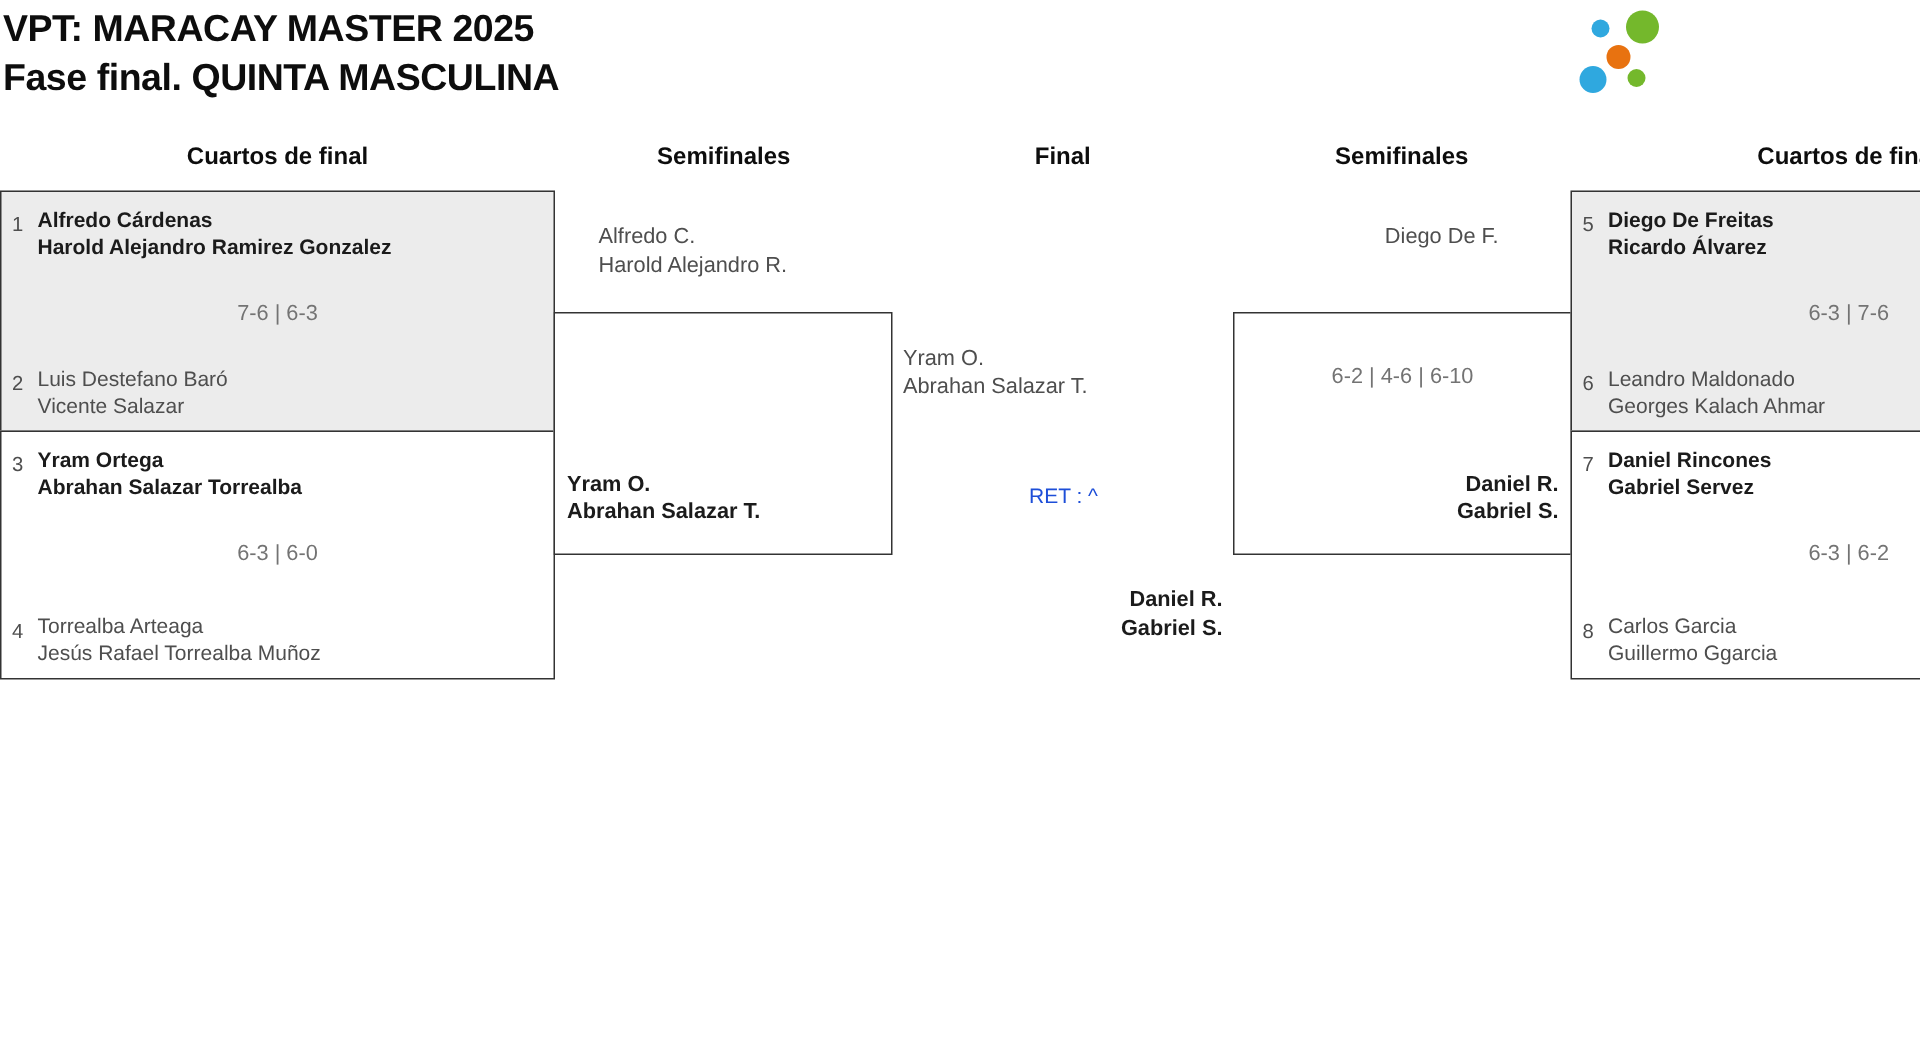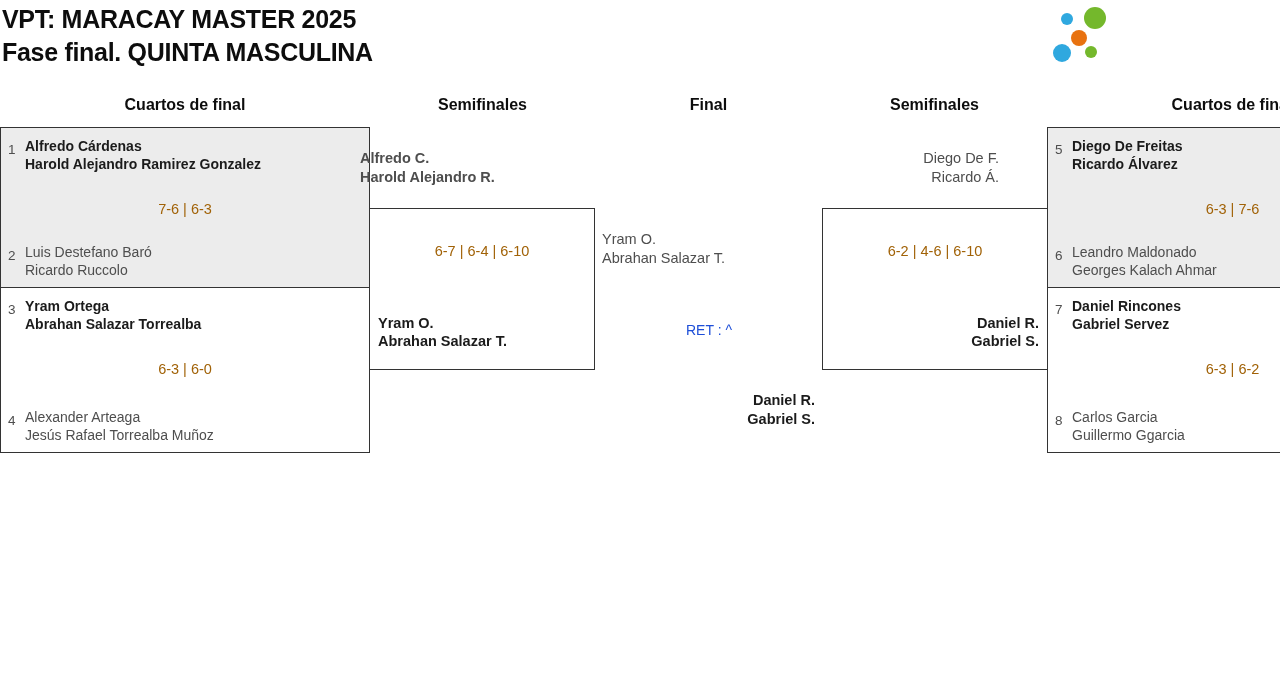--- a/index.html
+++ b/index.html
@@ -26,21 +26,21 @@
   .match-box{position:absolute;box-sizing:border-box;border:1.5px solid var(--box-border);background:#fff;}
   .match-box.shaded{background:var(--box-fill);}
   .team{position:absolute;left:7px;right:10px;display:flex;}
   .team.top{top:9px;}
   .team.bottom{bottom:8px;}
   .seed{flex:none;width:17px;font-size:13.5px;color:var(--loser-text);padding-top:5px;}
   .names{flex:1;font-size:14px;line-height:18px;}
   .names span{display:block;white-space:nowrap;}
   .names.win{font-weight:700;color:var(--winner-text);}
   .names.lose{color:var(--loser-text);}
-  .score{position:absolute;left:0;width:100%;text-align:center;font-size:14.5px;color:#a16207;white-space:nowrap;}
+  .score{position:absolute;left:0;width:100%;text-align:center;font-size:14.5px;color:#737373;white-space:nowrap;}
   .qf .score{top:73px;}
   .sf .score{top:34px;}
   .sf-winner{position:absolute;bottom:19px;font-size:14.5px;line-height:18px;font-weight:700;color:var(--winner-text);}
   .sf-winner span{display:block;white-space:nowrap;}
   .sf-winner.left{left:8px;}
   .sf-winner.right{right:8px;text-align:right;}
   
   .feeder{position:absolute;font-size:14.5px;line-height:19px;color:var(--loser-text);}
   .feeder span{display:block;white-space:nowrap;}
   .feeder.right{text-align:right;}
@@ -81,69 +81,67 @@
       <span class="names win">
         <span>Alfredo Cárdenas</span>
         <span>Harold Alejandro Ramirez Gonzalez</span>
       </span>
     </div>
     <div class="score">7-6 | 6-3</div>
     <div class="team bottom">
       <span class="seed">2</span>
       <span class="names lose">
         <span>Luis Destefano Baró</span>
-        <span>Ricardo Ruccolo</span>
+        <span>Vicente Salazar</span>
       </span>
     </div>
   </div>
 
   <div class="match-box qf" style="left:0;top:287px;width:370px;height:166px;">
     <div class="team top">
       <span class="seed">3</span>
       <span class="names win">
         <span>Yram Ortega</span>
         <span>Abrahan Salazar Torrealba</span>
       </span>
     </div>
     <div class="score">6-3 | 6-0</div>
     <div class="team bottom">
       <span class="seed">4</span>
       <span class="names lose">
-        <span>Alexander Arteaga</span>
+        <span>Torrealba Arteaga</span>
         <span>Jesús Rafael Torrealba Muñoz</span>
       </span>
     </div>
   </div>
 
-  <div class="feeder" style="left:360px;top:149px;font-weight:bold;">
+  <div class="feeder" style="left:399px;top:149px;">
     <span>Alfredo C.</span>
     <span>Harold Alejandro R.</span>
   </div>
 
   <div class="match-box sf" style="left:369px;top:208px;width:226px;height:162px;">
-    <div class="score">6-7 | 6-4 | 6-10</div>
     <div class="sf-winner left">
       <span>Yram O.</span>
       <span>Abrahan Salazar T.</span>
     </div>
   </div>
 
   <div class="final-team">
     <span>Yram O.</span>
     <span>Abrahan Salazar T.</span>
   </div>
   <div class="final-score">RET : ^</div>
   <div class="final-winner">
     <span>Daniel R.</span>
     <span>Gabriel S.</span>
   </div>
 
   <div class="feeder right" style="left:782px;top:149px;width:217px;">
     <span>Diego De F.</span>
-    <span>Ricardo Á.</span>
   </div>
 
   <div class="match-box sf" style="left:822px;top:208px;width:226px;height:162px;">
     <div class="score">6-2 | 4-6 | 6-10</div>
     <div class="sf-winner right">
       <span>Daniel R.</span>
       <span>Gabriel S.</span>
     </div>
   </div>
 

